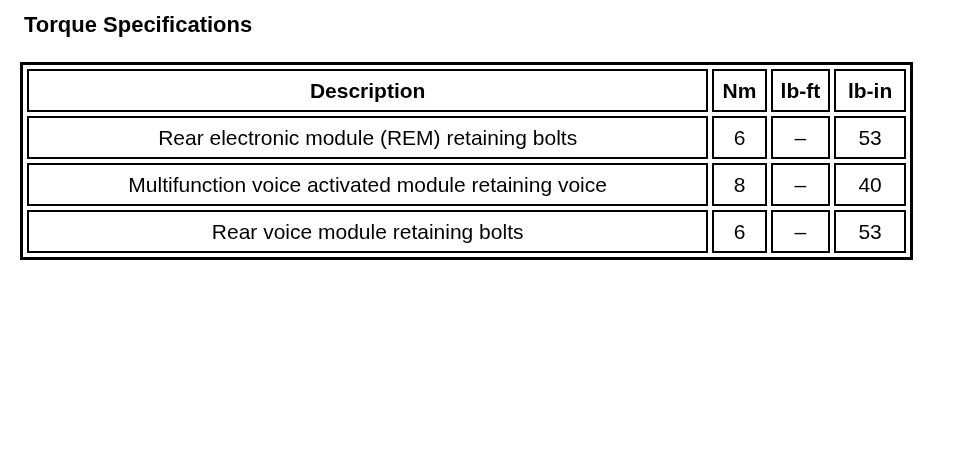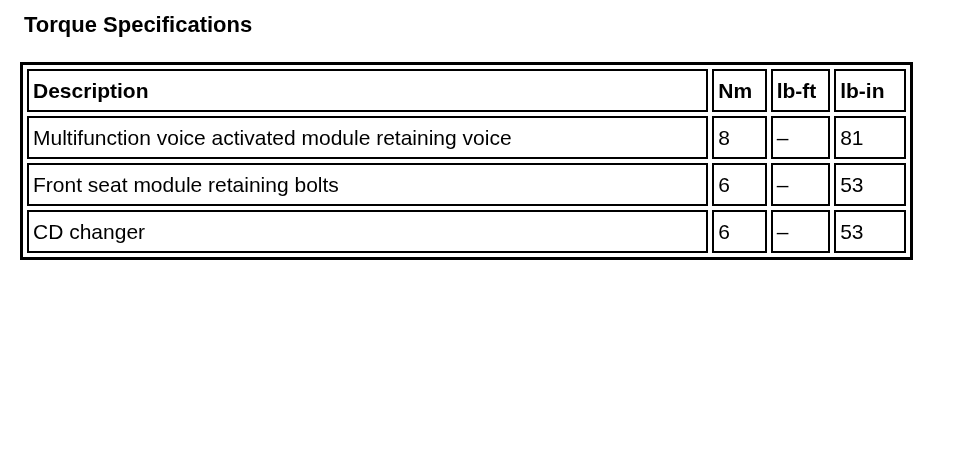--- a/index.html
+++ b/index.html
@@ -29,21 +29,21 @@
     border-spacing: 4px;
     border: 3px solid #000000;
     table-layout: fixed;
     width: 893px;
     background: #ffffff;
   }
   table.spec-table th,
   table.spec-table td {
     border: 2px solid #000000;
     font-size: 21px;
-    text-align: left;
+    text-align: center;
     vertical-align: middle;
     padding: 0 4px;
     height: 39px;
     overflow: hidden;
     white-space: nowrap;
   }
   table.spec-table th {
     font-weight: bold;
   }
   col.c-desc  { width: 664px; }
@@ -68,33 +68,33 @@
     <thead>
       <tr>
         <th>Description</th>
         <th>Nm</th>
         <th>lb-ft</th>
         <th>lb-in</th>
       </tr>
     </thead>
     <tbody>
       <tr>
-        <td>Multifunction voice activated module retaining voice</td>
-        <td>8</td>
-        <td>–</td>
-        <td>81</td>
-      </tr>
-      <tr>
-        <td>Front seat module retaining bolts</td>
+        <td>Rear electronic module (REM) retaining bolts</td>
         <td>6</td>
         <td>–</td>
         <td>53</td>
       </tr>
       <tr>
-        <td>CD changer</td>
+        <td>Multifunction voice activated module retaining voice</td>
+        <td>8</td>
+        <td>–</td>
+        <td>40</td>
+      </tr>
+      <tr>
+        <td>Rear voice module retaining bolts</td>
         <td>6</td>
         <td>–</td>
         <td>53</td>
       </tr>
     </tbody>
   </table>
 
 </div>
 
 </body></html>

